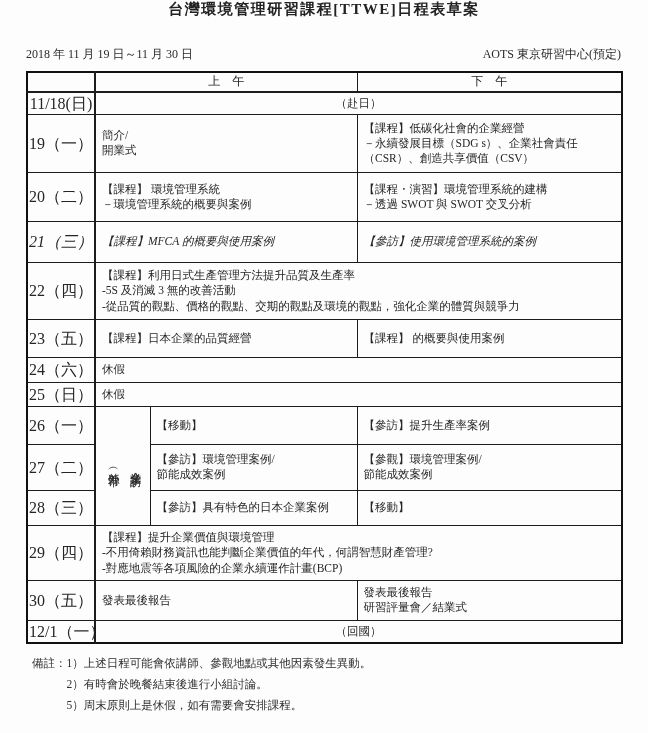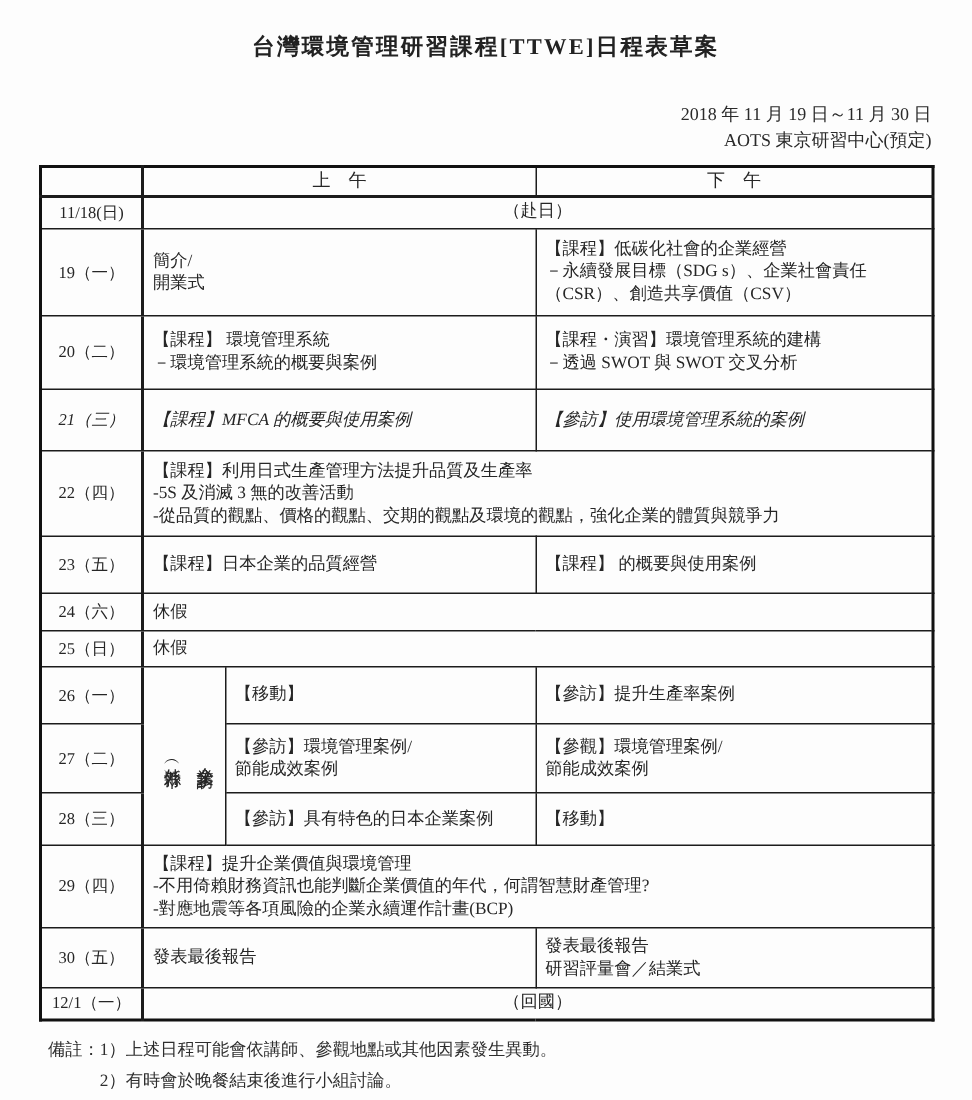--- a/index.html
+++ b/index.html
@@ -3,39 +3,38 @@
 <meta charset="utf-8">
 <style>
   * { margin: 0; padding: 0; box-sizing: border-box; }
   html, body {
     width: 648px; height: 733px;
     background: #fdfdfd;
     color: #2a2a2a;
     font-family: "Liberation Serif", "DejaVu Serif", serif;
     overflow: hidden;
   }
-  .page { width: 648px; height: 733px; padding-top: 22px; }
+  .page { width: 648px; height: 733px; padding-top: 0; }
 
   .title {
     text-align: center;
     font-size: 15px;
     font-weight: bold;
     letter-spacing: 1.5px;
     color: #222;
   }
 
   .meta-row {
     width: 595px;
     margin: 27px 0 0 26px;
     display: flex;
     justify-content: space-between;
     align-items: flex-end;
     font-size: 12px;
     color: #2a2a2a;
-    flex-direction: column;
   }
 
   table.schedule {
     width: 597px;
     margin: 8px 0 0 26px;
     border-collapse: collapse;
     table-layout: fixed;
     font-size: 11.5px;
     color: #262626;
   }
@@ -45,21 +44,21 @@
     padding: 2px 6px;
     line-height: 1.32;
     white-space: pre-line;
     overflow: hidden;
   }
   table.schedule { border: 2px solid #111; }
   table.schedule td.date {
     text-align: center;
     white-space: nowrap;
     padding: 0 1px;
-    font-size: 11px;
+    font-size: 16px;
     border-right-width: 2px;
   }
   table.schedule td.hdr {
     text-align: center;
     font-size: 12px;
     padding: 1px 0;
     border-bottom-width: 2px;
   }
   table.schedule td.center { text-align: center; }
   td.vcell { padding: 2px 0; }

